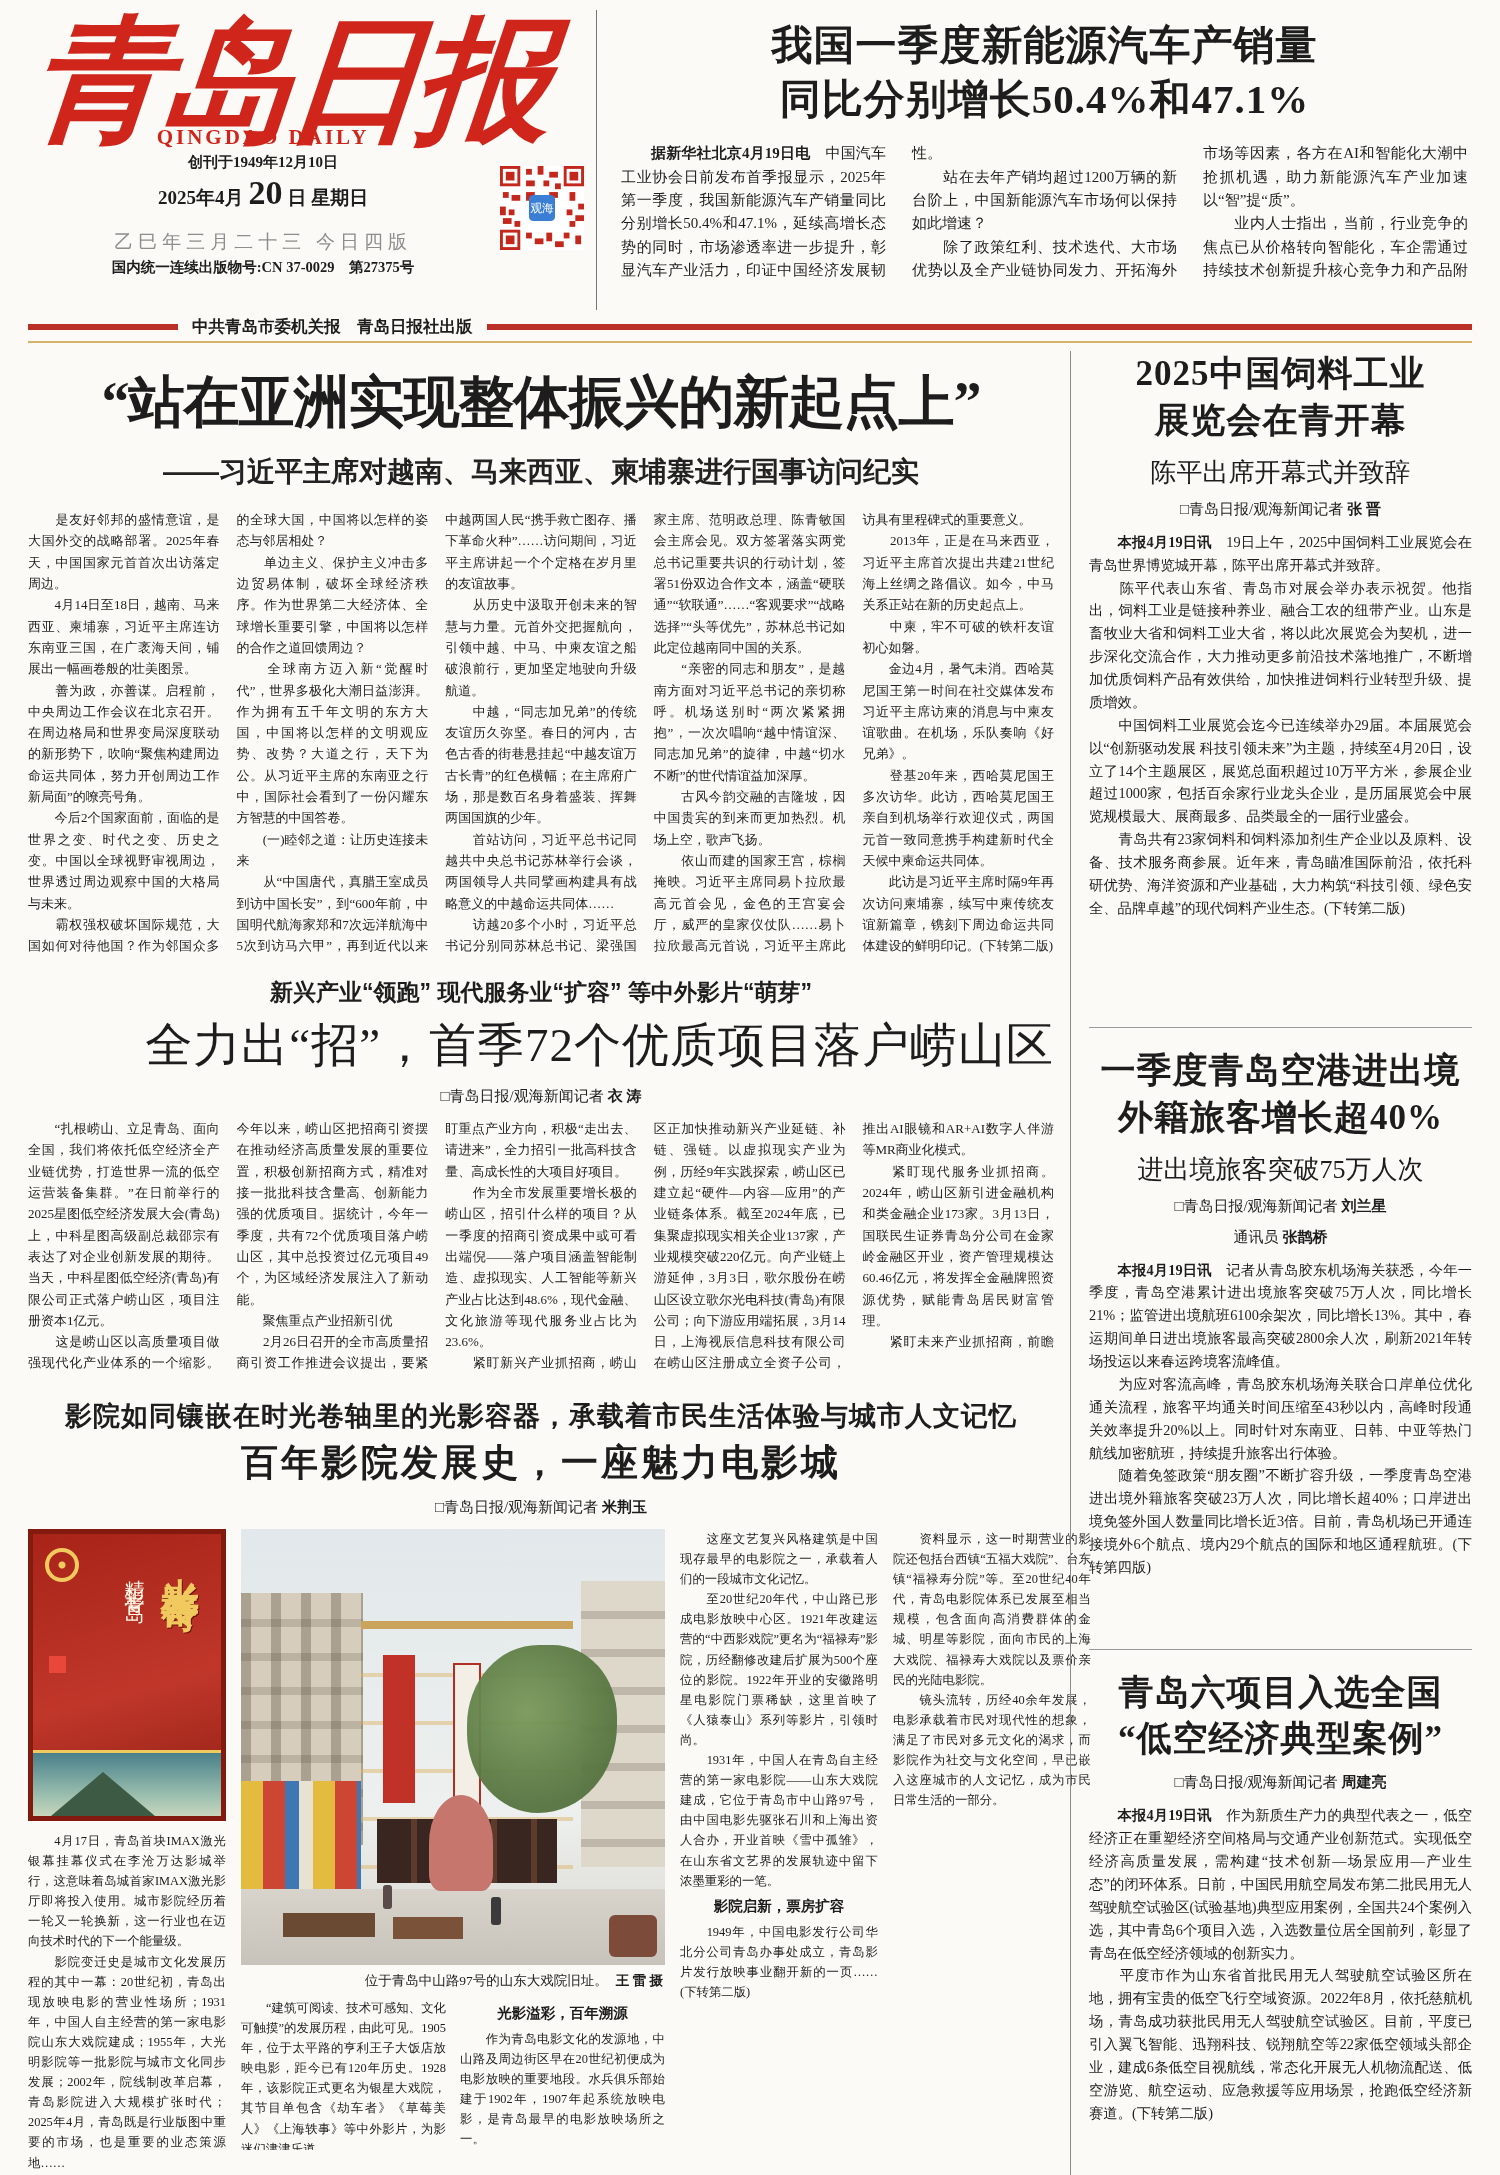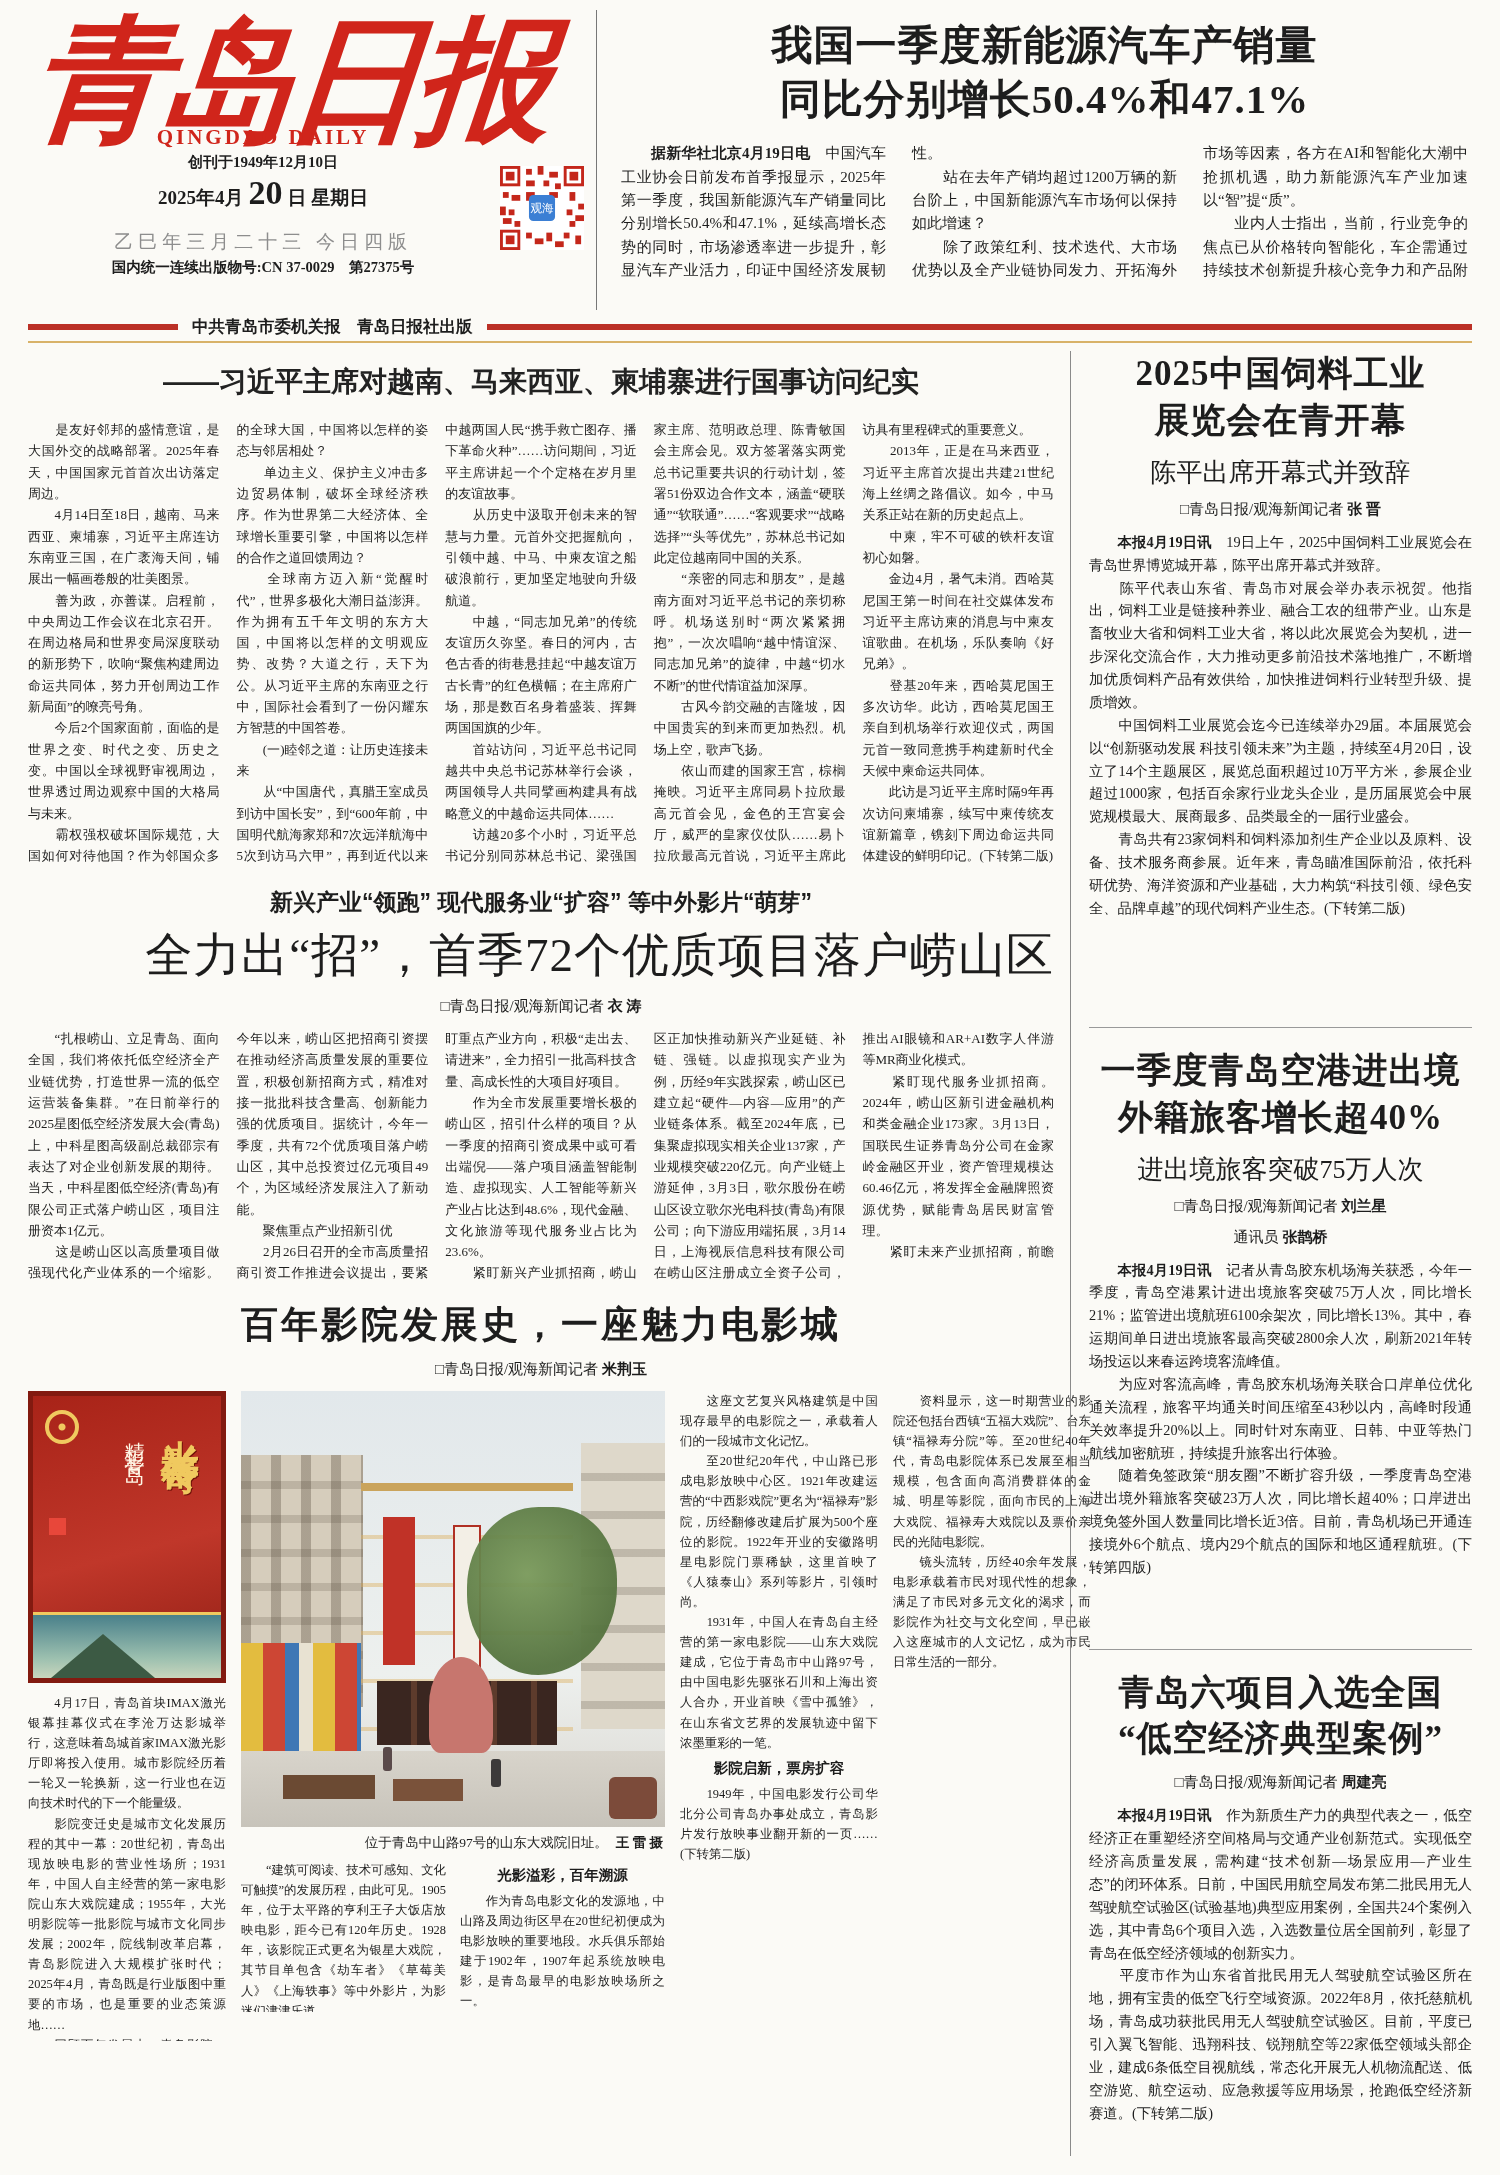--- a/index.html
+++ b/index.html
@@ -206,20 +206,21 @@
     <div class="rbar left"></div>
     <div class="publisher">中共青岛市委机关报　青岛日报社出版</div>
     <div class="rbar right"></div>
   </div>
   <div class="goldline"></div>
 
   <div class="content">
     <main class="maincol">
 
       <section class="lead">
+        <h2>“站在亚洲实现整体振兴的新起点上”</h2>
         <div class="lead-sub">——习近平主席对越南、马来西亚、柬埔寨进行国事访问纪实</div>
         <div class="lead-body">　　是友好邻邦的盛情意谊，是大国外交的战略部署。2025年春天，中国国家元首首次出访落定周边。
 　　4月14日至18日，越南、马来西亚、柬埔寨，习近平主席连访东南亚三国，在广袤海天间，铺展出一幅画卷般的壮美图景。
 　　善为政，亦善谋。启程前，中央周边工作会议在北京召开。在周边格局和世界变局深度联动的新形势下，吹响“聚焦构建周边命运共同体，努力开创周边工作新局面”的嘹亮号角。
 　　今后2个国家面前，面临的是世界之变、时代之变、历史之变。中国以全球视野审视周边，世界透过周边观察中国的大格局与未来。
 　　霸权强权破坏国际规范，大国如何对待他国？作为邻国众多的全球大国，中国将以怎样的姿态与邻居相处？
 　　单边主义、保护主义冲击多边贸易体制，破坏全球经济秩序。作为世界第二大经济体、全球增长重要引擎，中国将以怎样的合作之道回馈周边？
 　　全球南方迈入新“觉醒时代”，世界多极化大潮日益澎湃。作为拥有五千年文明的东方大国，中国将以怎样的文明观应势、改势？大道之行，天下为公。从习近平主席的东南亚之行中，国际社会看到了一份闪耀东方智慧的中国答卷。
 　　(一)睦邻之道：让历史连接未来
 　　从“中国唐代，真腊王室成员到访中国长安”，到“600年前，中国明代航海家郑和7次远洋航海中5次到访马六甲”，再到近代以来中越两国人民“携手救亡图存、播下革命火种”……访问期间，习近平主席讲起一个个定格在岁月里的友谊故事。
@@ -245,20 +246,21 @@
 　　这是崂山区以高质量项目做强现代化产业体系的一个缩影。今年以来，崂山区把招商引资摆在推动经济高质量发展的重要位置，积极创新招商方式，精准对接一批批科技含量高、创新能力强的优质项目。据统计，今年一季度，共有72个优质项目落户崂山区，其中总投资过亿元项目49个，为区域经济发展注入了新动能。
 　　聚焦重点产业招新引优
 　　2月26日召开的全市高质量招商引资工作推进会议提出，要紧盯重点产业方向，积极“走出去、请进来”，全力招引一批高科技含量、高成长性的大项目好项目。
 　　作为全市发展重要增长极的崂山区，招引什么样的项目？从一季度的招商引资成果中或可看出端倪——落户项目涵盖智能制造、虚拟现实、人工智能等新兴产业占比达到48.6%，现代金融、文化旅游等现代服务业占比为23.6%。
 　　紧盯新兴产业抓招商，崂山区正加快推动新兴产业延链、补链、强链。以虚拟现实产业为例，历经9年实践探索，崂山区已建立起“硬件—内容—应用”的产业链条体系。截至2024年底，已集聚虚拟现实相关企业137家，产业规模突破220亿元。向产业链上游延伸，3月3日，歌尔股份在崂山区设立歌尔光电科技(青岛)有限公司；向下游应用端拓展，3月14日，上海视辰信息科技有限公司在崂山区注册成立全资子公司，推出AI眼镜和AR+AI数字人伴游等MR商业化模式。
 　　紧盯现代服务业抓招商。2024年，崂山区新引进金融机构和类金融企业173家。3月13日，国联民生证券青岛分公司在金家岭金融区开业，资产管理规模达60.46亿元，将发挥全金融牌照资源优势，赋能青岛居民财富管理。
 　　紧盯未来产业抓招商，前瞻布局新赛道，抢占发展制高点。(下转第四版)</div>
       </section>
 
       <section class="cinema">
+        <div class="kicker2">影院如同镶嵌在时光卷轴里的光影容器，承载着市民生活体验与城市人文记忆</div>
         <h2>百年影院发展史，一座魅力电影城</h2>
         <div class="byline"><span>□青岛日报/观海新闻记者</span><b>米荆玉</b></div>
 
         <div class="cinema-grid">
           <div class="c1">
             <div class="poster">
               <div class="reel"></div>
               <div class="pt1">光影传奇</div>
               <div class="pt2">精彩青岛</div>
               <div class="seal"></div>

